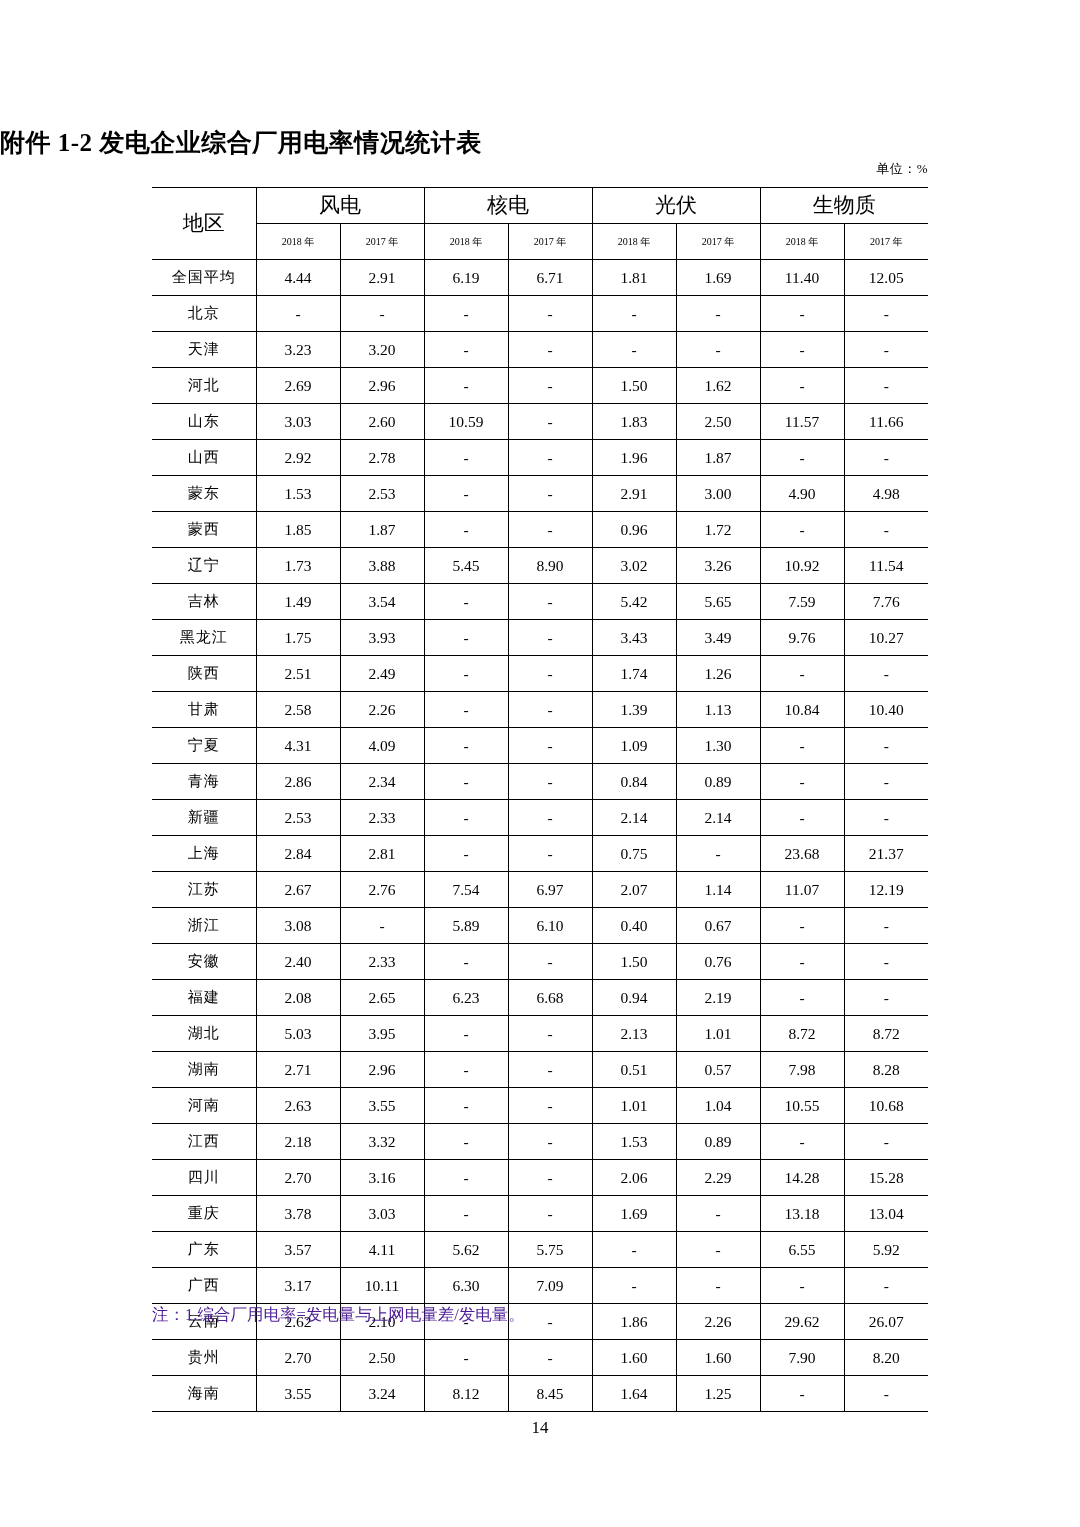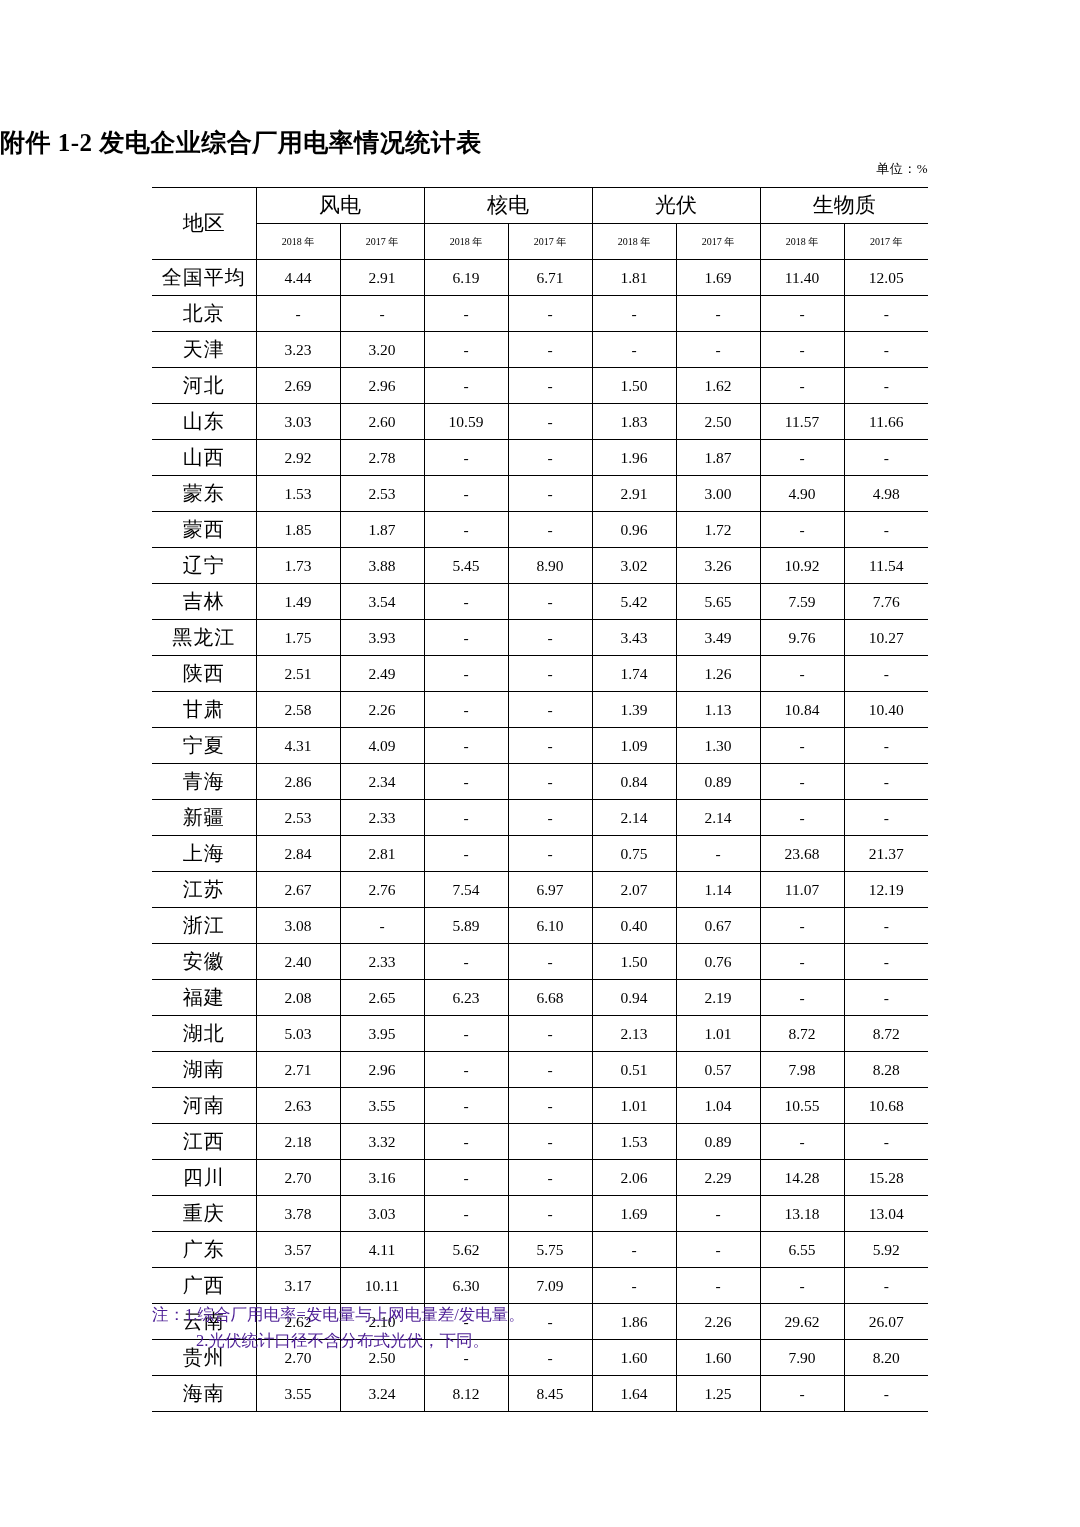--- a/index.html
+++ b/index.html
@@ -94,21 +94,21 @@
   }
   table.stat thead th.sub {
     font-size: 10px;
   }
 
   th.region-head {
     font-size: 16px;
   }
 
   td.region {
-    font-size: 20px;
+    font-size: 15px;
     letter-spacing: 1px;
   }
 
   td.val {
     font-size: 15.5px;
     font-family: "Liberation Serif", "DejaVu Serif", serif;
   }
 
   td.dash {
     font-size: 15.5px;
@@ -540,17 +540,17 @@
             <td class="val">1.25</td>
             <td class="val dash">-</td>
             <td class="val dash">-</td>
           </tr>
         </tbody>
     </table>
   </div>
 
   <div class="notes">
     <div class="note-line">注：1.综合厂用电率=发电量与上网电量差/发电量。</div>
-    <div class="note-line indent">2.光伏统计口径不含分布式光伏，下同。</div>
   </div>
 
+  <div class="page-number">14</div>
 
 </div>
 
 </body></html>

